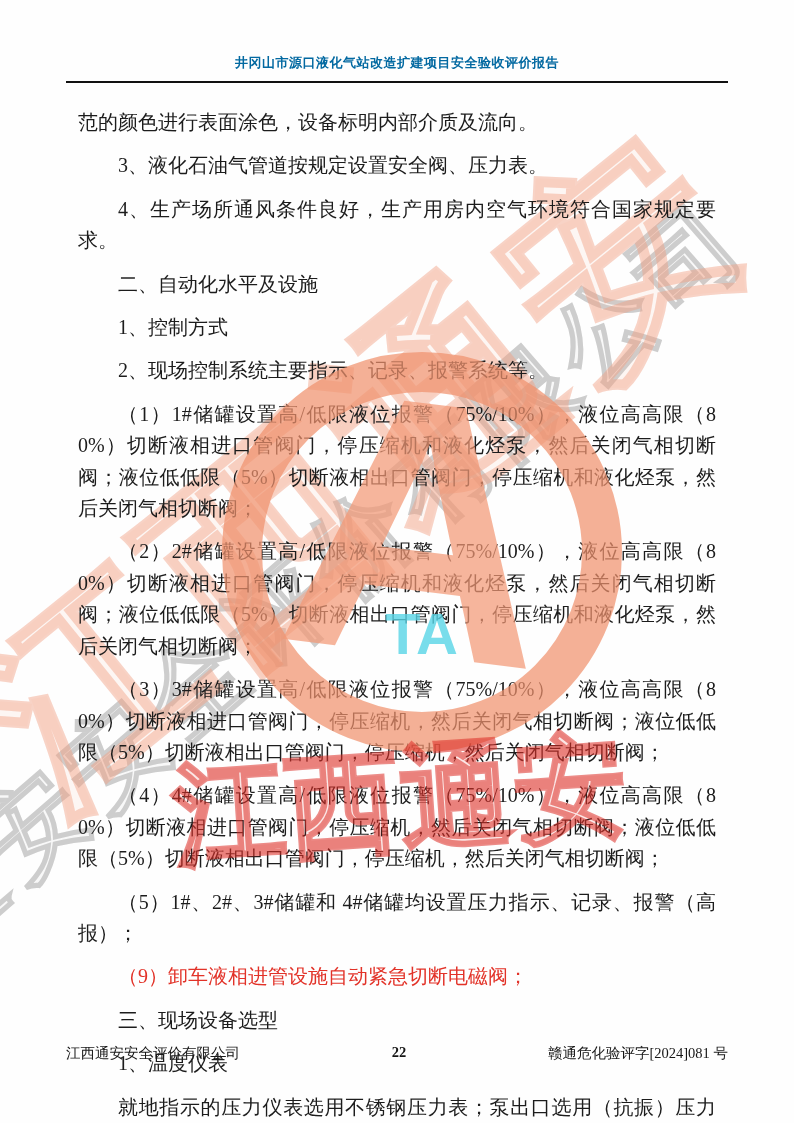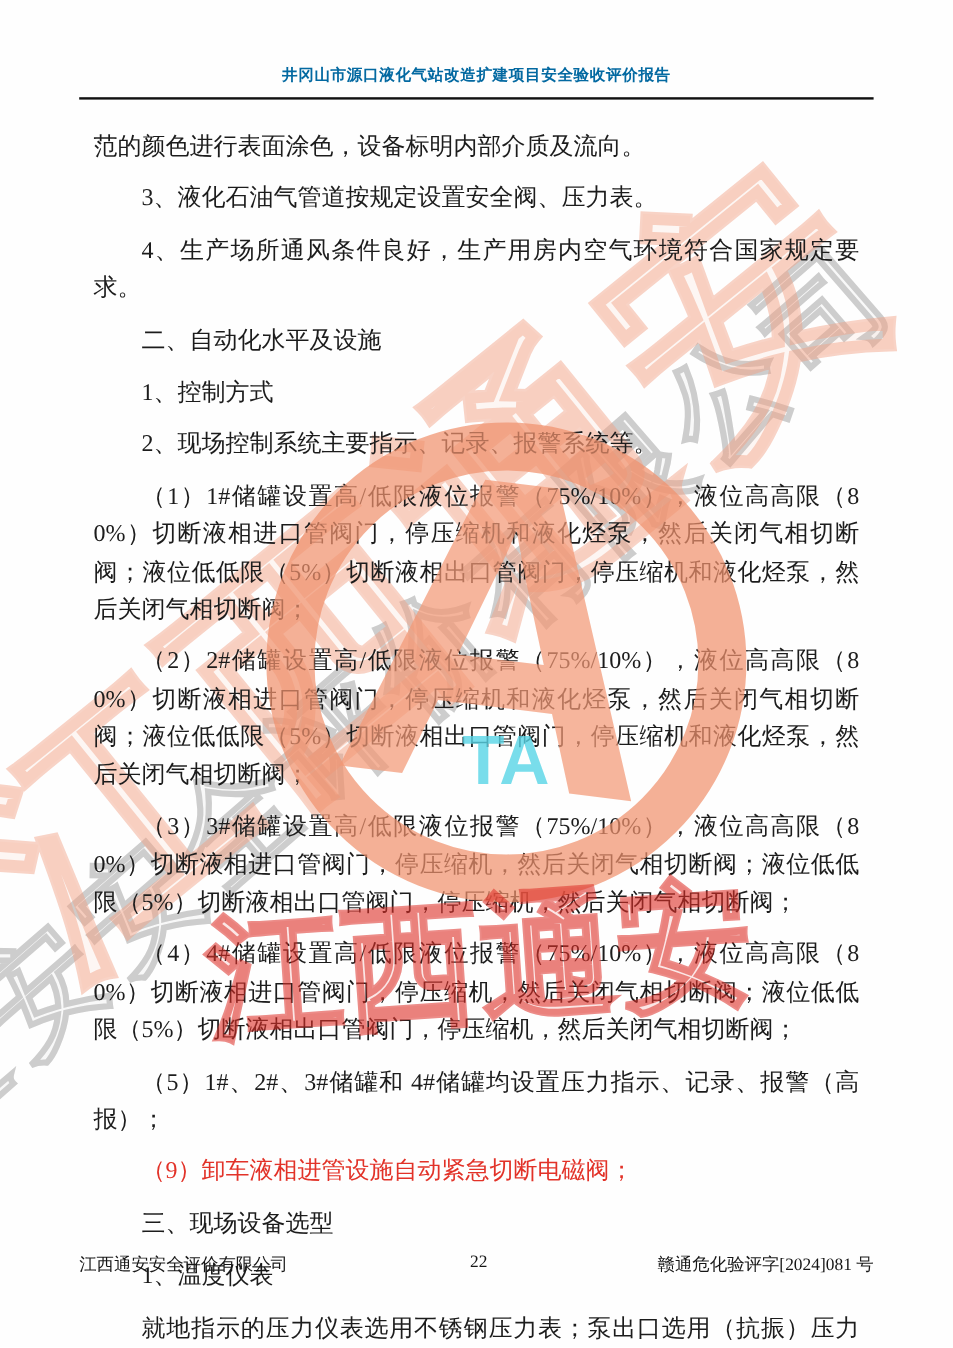--- a/index.html
+++ b/index.html
@@ -13,21 +13,21 @@
   .header-rule{position:absolute;top:81px;left:66px;width:662px;height:2px;background:#111;z-index:2;}
   
   .doc-body{position:absolute;top:95px;left:66px;width:662px;z-index:2;
     font-size:20px;line-height:31.4px;text-align:justify;word-break:break-all;}
   .para{margin:12px;}
   .indent{text-indent:2em;}
   .red{color:#e23228;}
   
   .doc-footer{position:absolute;top:1044px;left:66px;width:662px;z-index:2;
     display:flex;justify-content:space-between;align-items:baseline;font-size:14.5px;color:#161616;}
-  .footer-center{position:absolute;left:4px;right:0;text-align:center;}
+  .footer-center{position:absolute;left:4px;right:0;text-align:center;font-weight:bold;}
   .footer-left{position:relative;z-index:1;}
   .footer-right{position:relative;z-index:1;text-align:center;}
   
   .wm{position:absolute;pointer-events:none;white-space:nowrap;}
   .wm-gray{
     left:242px;top:648px;z-index:1;font-size:100px;font-weight:700;letter-spacing:8px;
     color:rgba(200,200,200,0.10);-webkit-text-stroke:2px #cdcdcd;
     transform:translate(-50%,-50%) rotate(-41deg);
   }
   .wm-salmon{

